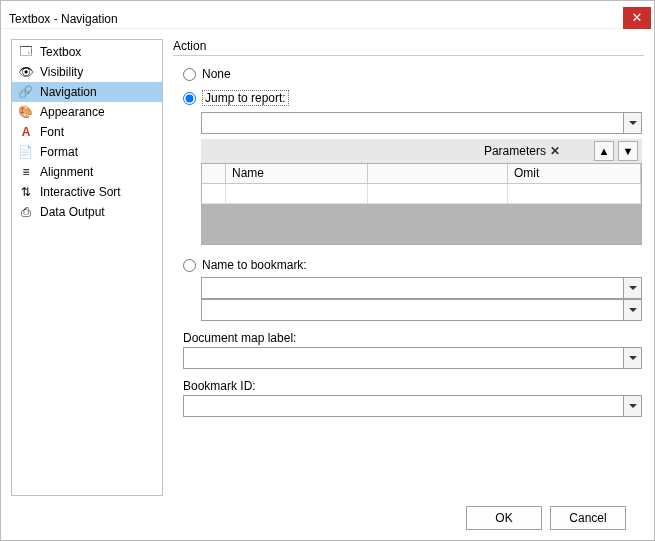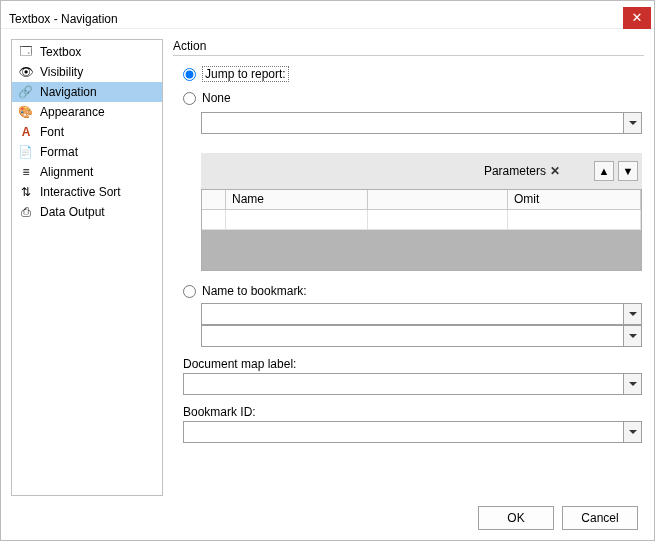--- a/index.html
+++ b/index.html
@@ -18,34 +18,34 @@
 .hr { border: none; border-top: 1px solid #ccc; margin-bottom: 8px; }
 .action-group { padding: 0 2px 0 10px; }
 .radio-row { display: flex; align-items: center; height: 20px; gap: 4px; margin-bottom: 4px; }
 .radio-row label { cursor: default; }
 .radio-row input[type=radio] { margin: 0 2px 0 0; }
 .focused-label { border: 1px dotted #777; padding: 0 2px; }
 .combo { width: 100%; height: 22px; border: 1px solid #9e9e9e; background: #fff; display: flex; align-items: center; position: relative; }
 .combo .combo-btn { width: 18px; height: 100%; border-left: 1px solid #9e9e9e; display: flex; align-items: center; justify-content: center; background: #f4f4f4; }
 .combo .combo-btn::after { content: ""; border-left: 4px solid transparent; border-right: 4px solid transparent; border-top: 4px solid #333; }
 .combo .combo-val { flex: 1; padding: 0 4px; font-size: 12px; color: #000; }
-.params-bar { height: 36px; background: #e8e8e8; display: flex; align-items: center; justify-content: flex-end; padding: 0 4px; gap: 4px; margin-top: 19px; }
+.params-bar { height: 24px; background: #e8e8e8; display: flex; align-items: center; justify-content: flex-end; padding: 0 4px; gap: 4px; margin-top: 5px; }
 .params-label { font-size: 12px; }
 .icon-btn { width: 20px; height: 20px; border: 1px solid #b0b0b0; background: #f8f8f8; display: inline-flex; align-items: center; justify-content: center; cursor: pointer; font-size: 11px; }
 .del-icon { font-weight: bold; color: #333; }
 .grid { border: 1px solid #b0b0b0; height: 82px; display: flex; flex-direction: column; }
 .grid-header { display: flex; background: #fff; border-bottom: 1px solid #c8c8c8; height: 20px; }
 .grid-header .gh-cell { border-right: 1px solid #c8c8c8; padding: 2px 6px; font-size: 12px; background: #fafafa; }
 .gh0 { width: 24px; } .gh1 { width: 142px; } .gh2 { width: 140px; } .gh3 { flex: 1; }
 .grid-empty-row { display: flex; background: #fff; height: 20px; }
 .grid-empty-row .ge-cell { border-right: 1px solid #e0e0e0; border-bottom: 1px solid #e0e0e0; }
 .grid-body { flex: 1; background: #b5b5b5; }
 .inset { margin-left: 18px; }
 .row-gap { margin-top: 10px; margin-bottom: 2px; }
-.footer { position: absolute; bottom: 0; left: 0; right: 4px; height: 44px; display: flex; align-items: center; justify-content: flex-end; padding: 0 12px; gap: 8px; }
+.footer { position: absolute; bottom: 0; left: 0; right: 16px; height: 44px; display: flex; align-items: center; justify-content: flex-end; padding: 0 12px; gap: 8px; }
 .btn { width: 76px; height: 24px; border: 1px solid #a0a0a0; background: #fdfdfd; cursor: pointer; font-size: 12px; }
 </style>
 </head>
 <body>
 
 <div class="dialog">
   <div class="titlebar">
     <div class="titlebar-title">Textbox - Navigation</div>
     <div class="close-btn">✕</div>
   </div>
@@ -89,27 +89,27 @@
         <span>Data Output</span>
       </div>
     </div>
 
     <div class="main">
       <div class="section-heading">Action</div>
       <hr class="hr">
       <div class="action-group">
 
         <div class="radio-row">
-          <input type="radio" name="act" checked="" style="">
-          <label class="focused-label">Jump to report:</label>
+          <input type="radio" name="act" style="">
+          <label>None</label>
         </div>
 
         <div class="radio-row">
-          <input type="radio" name="act" style="">
-          <label>None</label>
+          <input type="radio" name="act" checked="" style="">
+          <label class="focused-label">Jump to report:</label>
         </div>
         <div class="inset">
           <div class="combo">
             <div class="combo-val"></div>
             <div class="combo-btn"></div>
           </div>
           <div class="params-bar">
             <span class="params-label">Parameters</span>
             <span class="del-icon" style="margin-right:30px;">✕</span>
             <span class="icon-btn">▲</span>

